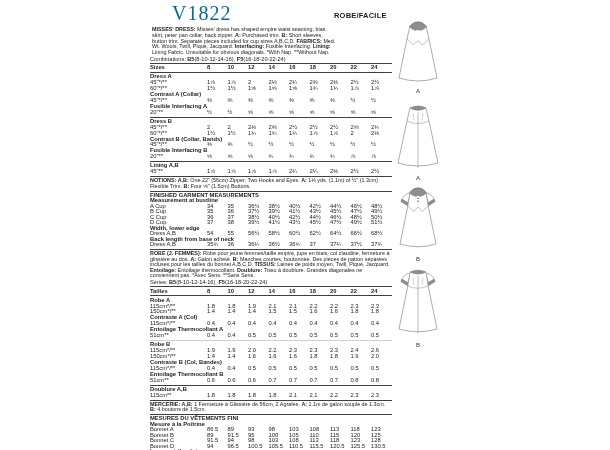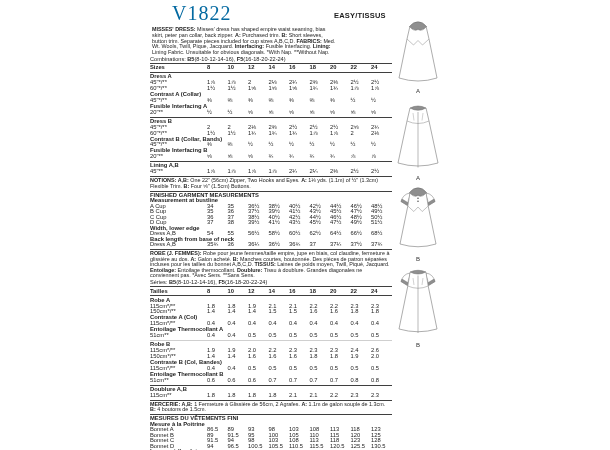--- a/index.html
+++ b/index.html
@@ -29,21 +29,21 @@
   .fig svg{display:block;margin:0 auto;}
   .figlabel{font-size:6px;line-height:6px;color:#333;margin-top:2px;}
   #fig1{top:20px;} #fig2{top:103px;} #fig3{top:186px;} #fig4{top:267px;}
 </style>
 </head>
 <body>
 
 <div class="page">
 
   <div class="title">V1822</div>
-  <div class="easy">EASY/TISSUS</div>
+  <div class="easy">ROBE/FACILE</div>
 
   <p class="desc"><span class="b">MISSES' DRESS: </span><span>Misses' dress has shaped empire waist seaming, bias skirt, peter pan collar, back zipper. </span><span class="b">A: </span><span>Purchased trim. </span><span class="b">B: </span><span>Short sleeves, button trim. Separate pieces included for cup sizes A,B,C,D. </span><span class="b">FABRICS: </span><span>Med. Wt. Wools, Twill, Pique, Jacquard. </span><span class="b">Interfacing: </span><span>Fusible Interfacing. </span><span class="b">Lining: </span><span>Lining Fabric. Unsuitable for obvious diagonals. *With Nap. **Without Nap.</span></p>
 
   <div class="col">
     <p class="comb"><span>Combinations: </span><span class="b">B5</span><span>(8-10-12-14-16), </span><span class="b">F5</span><span>(16-18-20-22-24)</span></p>
     <div class="tbl">
         <div class="trow rule"></div>
         <div class="trow head">
           <span class="tlabel">Sizes</span>
           <span class="tcell">8</span>

